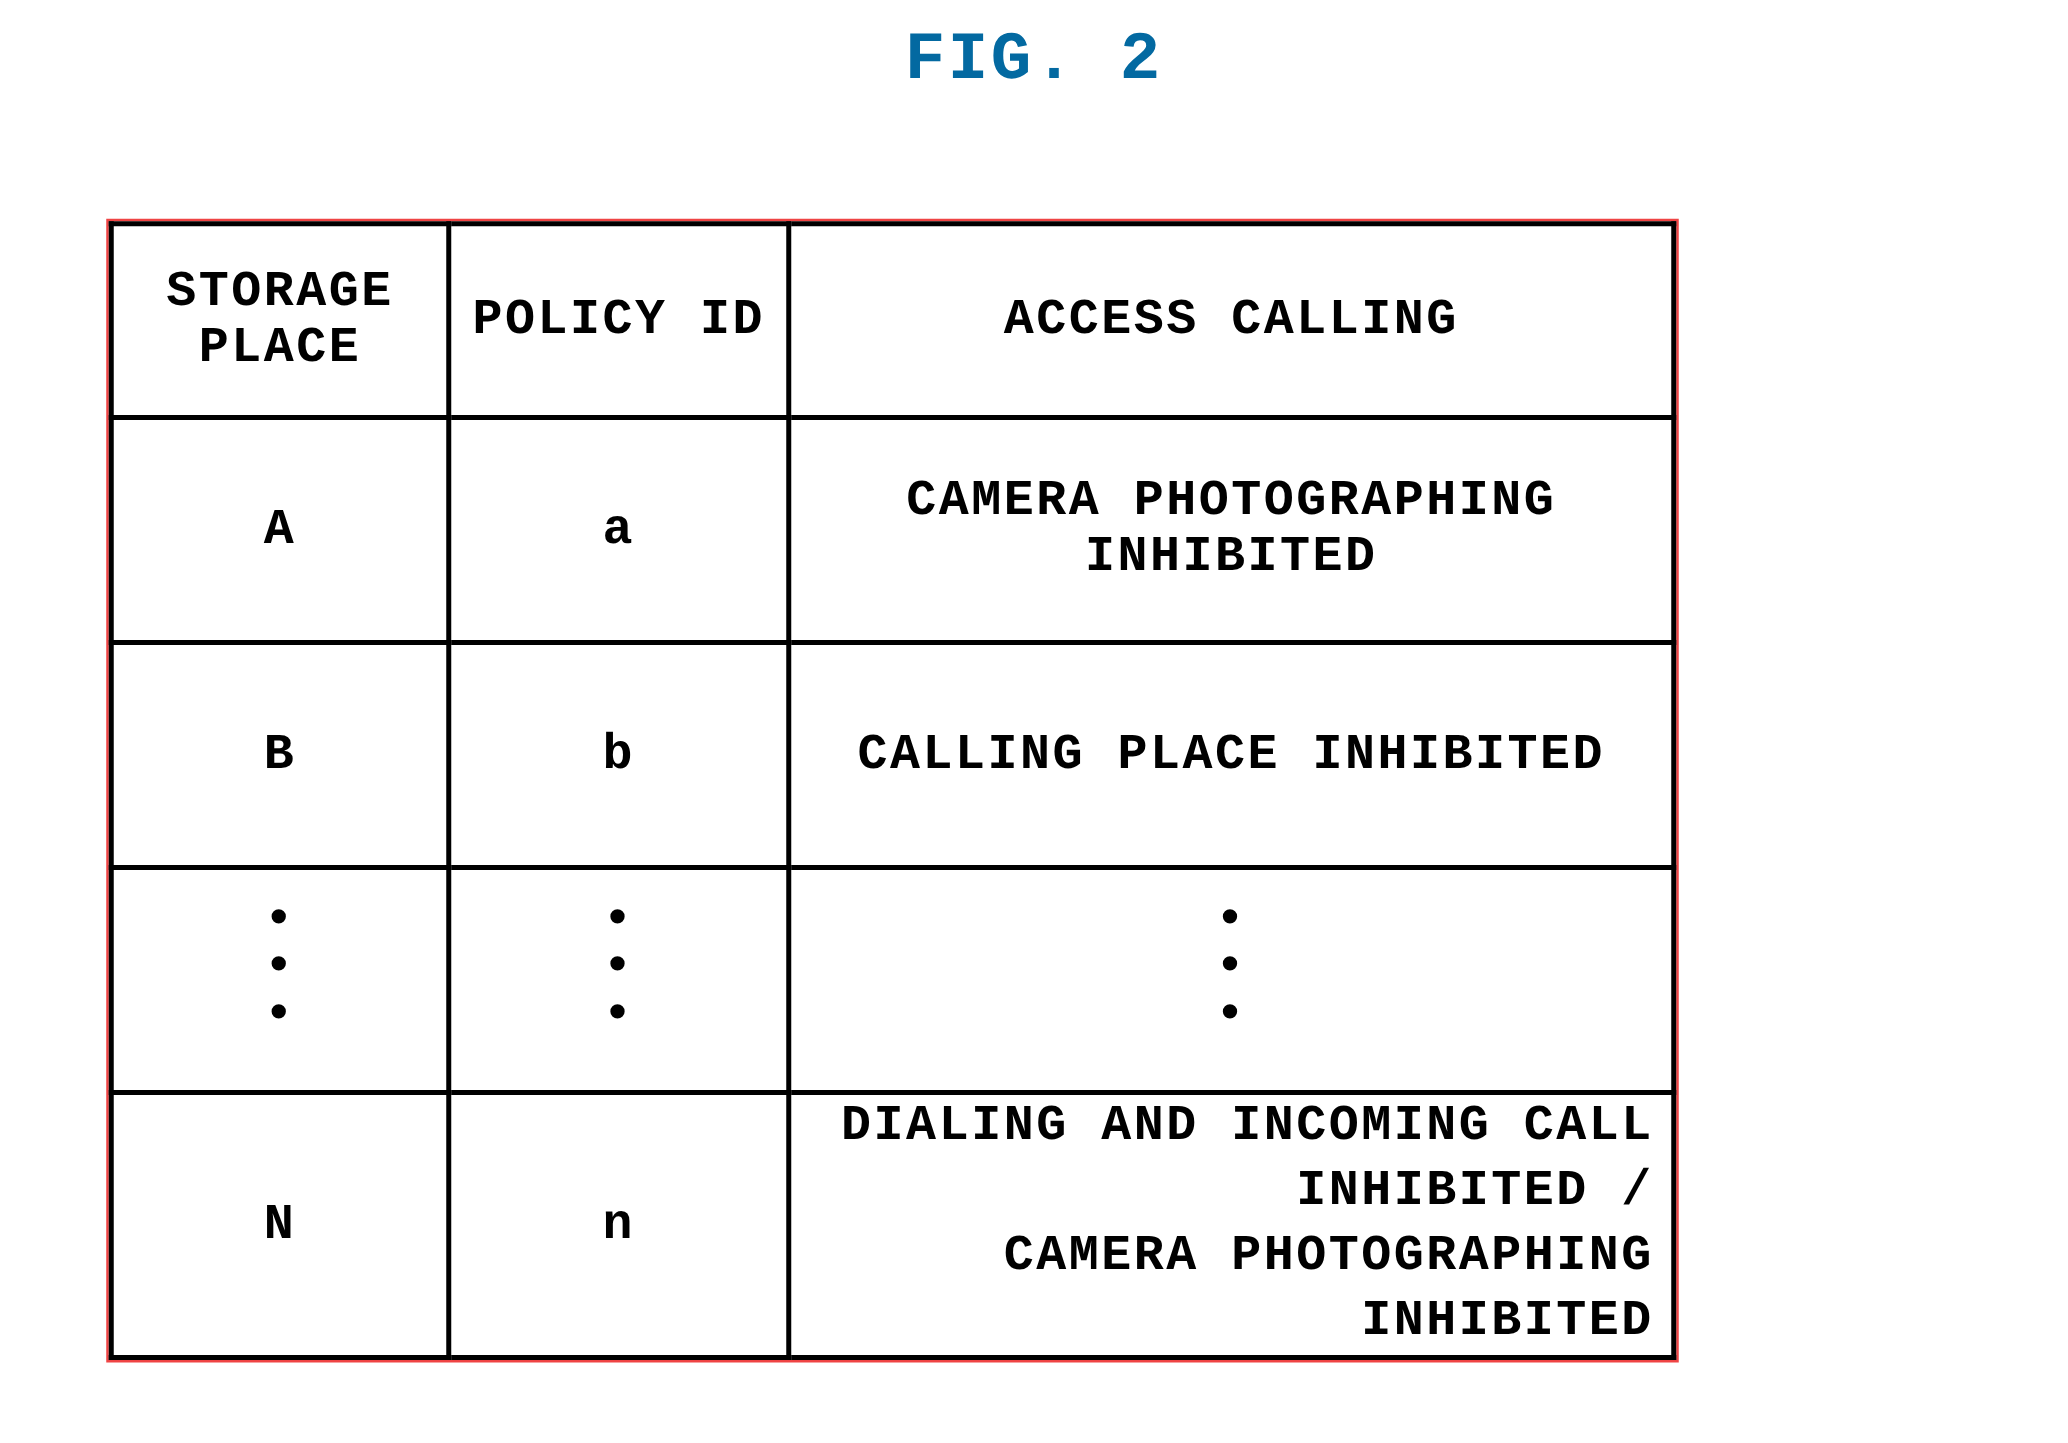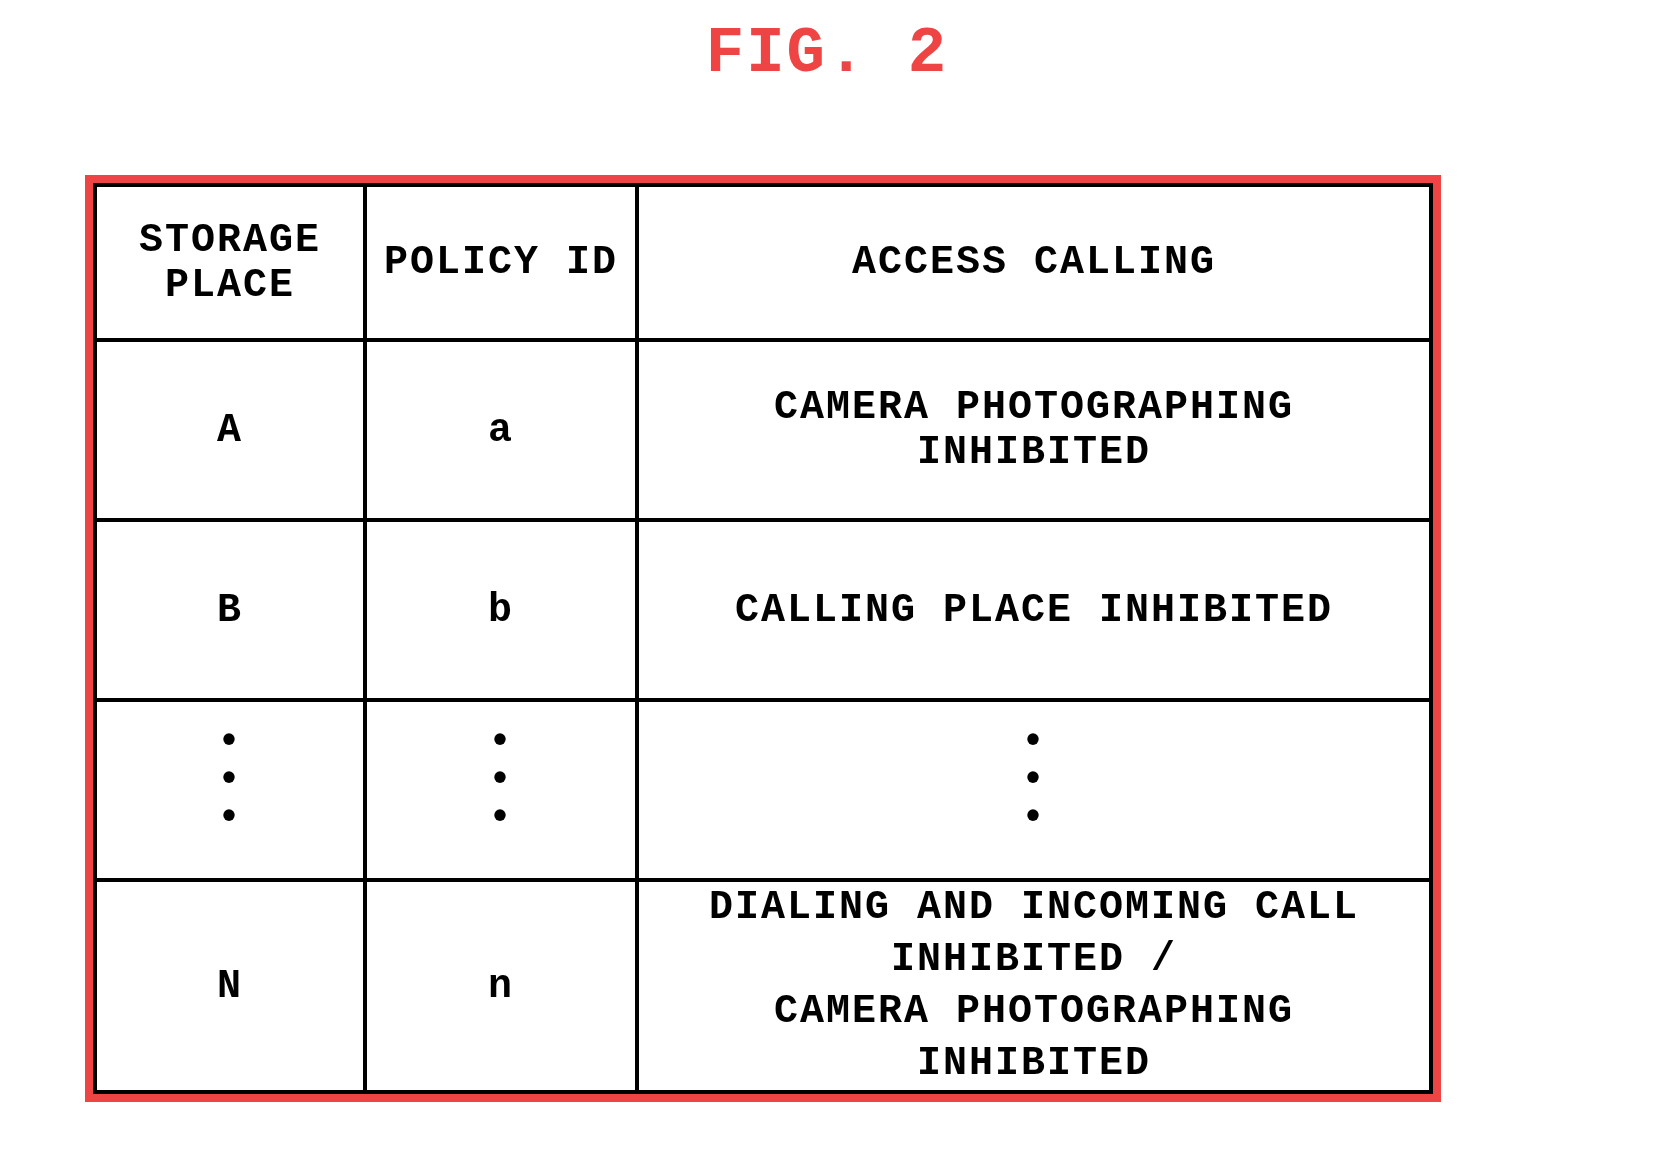--- a/index.html
+++ b/index.html
@@ -13,31 +13,31 @@
       height: 1154px;
       position: relative;
       font-family: "Courier New", Courier, monospace;
     }
     .figure-title {
       position: absolute;
       top: 18px;
       left: 0;
       width: 100%;
       text-align: center;
-      font-size: 64px;
+      font-size: 54px;
       font-weight: bold;
       letter-spacing: 2px;
-      color: #ef4444;
+      color: #0369a1;
     }
     .table-wrap {
       position: absolute;
       top: 175px;
       left: 85px;
-      width: 1356px;
-      border: 8px solid #ef4444;
+      width: 1258px;
+      border: 2px solid #ef4444;
     }
     table {
       width: 100%;
       border-collapse: collapse;
       table-layout: fixed;
     }
     col.c1 { width: 270px; }
     col.c2 { width: 272px; }
     col.c3 { width: auto; }
     th, td {
@@ -68,20 +68,21 @@
       line-height: 0.5;
       font-size: 40px;
       font-weight: bold;
     }
     .dots span {
       display: block;
       height: 38px;
     }
     .policy-multi {
       line-height: 1.3;
+      text-align: right;
     }
   </style>
 </head>
 <body>
 
 <div class="figure-title">FIG. 2</div>
 
 <div class="table-wrap">
   <table>
     <colgroup>

